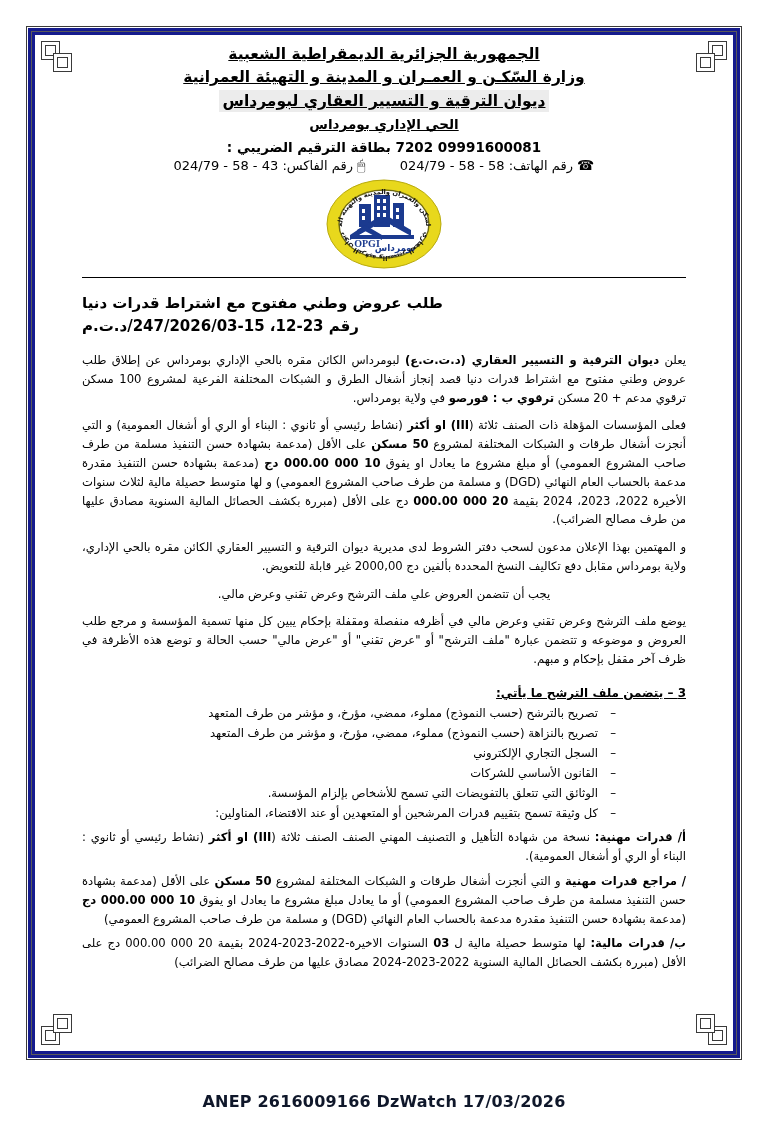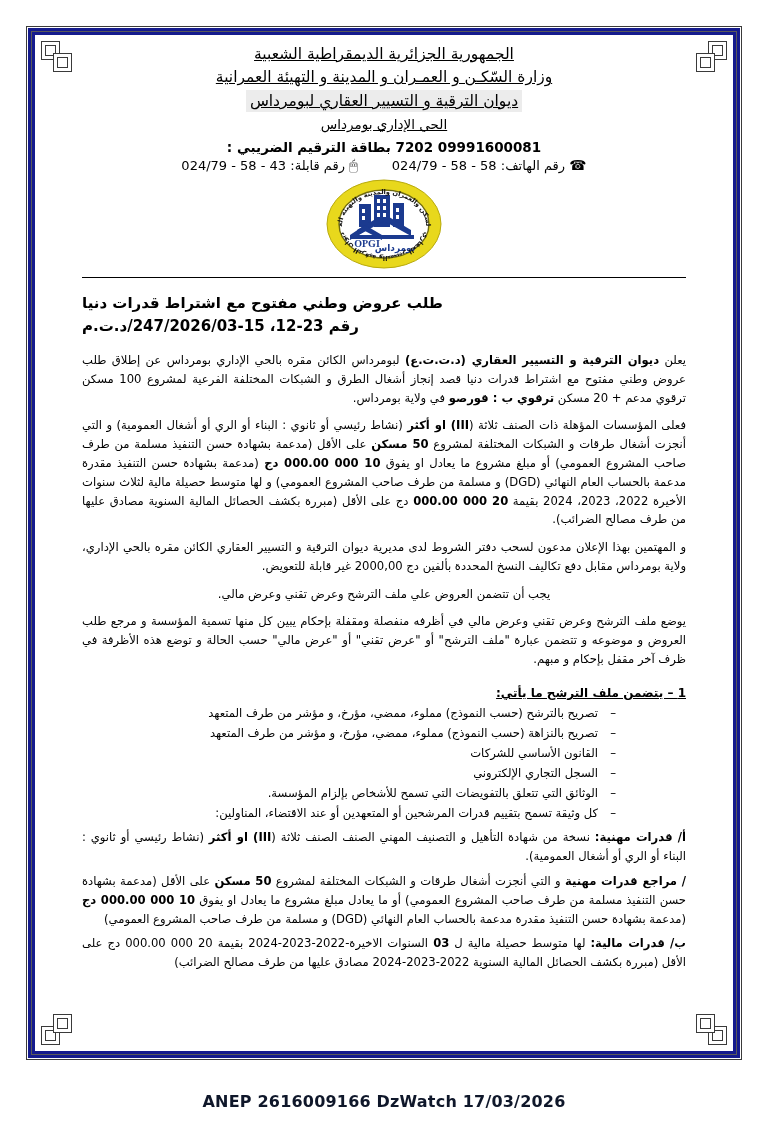--- a/index.html
+++ b/index.html
@@ -70,21 +70,21 @@
     height: 1014px;
     box-sizing: border-box;
     padding: 6px 34px 0 34px;
   }
 
   .org-head {
     text-align: center;
     line-height: 1.45;
   }
   .org-line {
-    font-weight: normal;
+    font-weight: bold;
     font-size: 15.5px;
     text-decoration: underline;
     display: inline-block;
     padding: 0 4px;
     white-space: nowrap;
   }
   .org-line.l1 { font-size: 15.5px; }
   .org-line.l2 { font-size: 15.5px; }
   .org-line.l3 { font-size: 15.5px; background: #ececec; text-align: center; }
   .org-line.l4 { font-size: 13.5px; }
@@ -224,21 +224,21 @@
     <span>09991600081 7202</span>
     <span>بطاقة الترقيم الضريبي :</span>
   </div>
 
   <div class="contact-line">
     <span class="glyph">☎</span>
     <span>رقم  الهاتف:</span>
     <span>58 - 58 - 024/79</span>
     <span class="gap"></span>
     <span class="glyph">🖱</span>
-    <span>رقم قابلة:</span>
+    <span>رقم الفاكس:</span>
     <span>43 - 58 - 024/79</span>
   </div>
 
   <div class="logo-wrap">
     <div class="logo">
       <svg width="118" height="92" viewBox="0 0 118 92">
         <ellipse cx="59" cy="46" rx="57" ry="44" fill="#e8d81c" stroke="#b8aa0e" stroke-width="1"></ellipse>
         <ellipse cx="59" cy="46" rx="45" ry="34" fill="#ffffff" stroke="#6f6a10" stroke-width="1.4"></ellipse>
         <g fill="#1b3a8f">
           <rect x="49" y="17" width="16" height="32"></rect>
@@ -282,27 +282,27 @@
   </div>
 
   <div class="body-text">
     <p>يعلن <b>ديوان الترقية و التسيير العقاري (د.ت.ت.ع)</b> لبومرداس الكائن مقره بالحي الإداري بومرداس عن إطلاق طلب عروض وطني مفتوح مع اشتراط قدرات دنيا قصد إنجاز أشغال الطرق و الشبكات المختلفة الفرعية لمشروع  100 مسكن ترقوي مدعم + 20 مسكن <b>ترقوي ب : قورصو</b> في ولاية بومرداس.</p>
     <p>فعلى المؤسسات المؤهلة ذات الصنف ثلاثة (<b>III) او أكثر</b> (نشاط رئيسي أو ثانوي : البناء أو الري أو أشغال العمومية) و التي أنجزت أشغال طرقات و الشبكات المختلفة لمشروع <b>50 مسكن</b> على الأقل (مدعمة بشهادة حسن التنفيذ مسلمة من طرف صاحب المشروع العمومي) أو مبلغ مشروع ما يعادل او يفوق <b>10 000 000.00 دج</b> (مدعمة  بشهادة حسن التنفيذ مقدرة مدعمة بالحساب العام النهائي (DGD) و مسلمة من طرف صاحب المشروع العمومي) و لها متوسط حصيلة مالية لثلاث سنوات الأخيرة 2022، 2023، 2024 بقيمة <b>20 000 000.00</b> دج على الأقل (مبررة بكشف الحصائل المالية السنوية مصادق عليها من طرف مصالح الضرائب).</p>
     <p>و المهتمين بهذا الإعلان مدعون لسحب دفتر الشروط لدى مديرية ديوان الترقية و التسيير العقاري الكائن مقره بالحي الإداري، ولاية بومرداس مقابل دفع تكاليف النسخ المحددة بألفين دج  2000,00 غير قابلة للتعويض.</p>
     <p class="center-ln">يجب أن تتضمن العروض علي ملف الترشح وعرض تقني وعرض مالي.</p>
     <p class="tight">يوضع ملف الترشح وعرض تقني وعرض مالي في أظرفه منفصلة ومقفلة بإحكام يبين كل منها تسمية المؤسسة و مرجع طلب العروض و موضوعه و تتضمن عبارة "ملف الترشح" أو "عرض تقني" أو "عرض مالي" حسب الحالة و توضع هذه الأظرفة في ظرف آخر مقفل بإحكام و مبهم.</p>
   </div>
 
-  <div class="section-head">1 – يتضمن ملف الترشح ما يأتي:</div>
+  <div class="section-head">3 – يتضمن ملف الترشح ما يأتي:</div>
 
   <ul class="doc-list">
     <li>تصريح بالترشح (حسب النموذج) مملوء، ممضي، مؤرخ، و مؤشر من طرف المتعهد</li>
     <li>تصريح بالنزاهة (حسب النموذج) مملوء، ممضي، مؤرخ، و مؤشر من طرف المتعهد</li>
+    <li>السجل التجاري الإلكتروني</li>
     <li>القانون الأساسي للشركات</li>
-    <li>السجل التجاري الإلكتروني</li>
     <li>الوثائق التي تتعلق بالتفويضات التي تسمح للأشخاص بإلزام المؤسسة.</li>
     <li>كل وثيقة تسمح بتقييم قدرات المرشحين أو المتعهدين أو عند الاقتضاء، المناولين:</li>
   </ul>
 
   <div class="cap-block">
     <p><b>أ/ قدرات مهنية:</b> نسخة من شهادة التأهيل و التصنيف المهني الصنف الصنف ثلاثة (<b>III) او أكثر</b> (نشاط رئيسي أو ثانوي : البناء أو الري أو أشغال العمومية).</p>
     <p><b>/ مراجع قدرات مهنية</b> و التي أنجزت أشغال طرقات و الشبكات المختلفة لمشروع <b>50 مسكن</b> على الأقل (مدعمة بشهادة حسن التنفيذ مسلمة من طرف صاحب المشروع العمومي) أو ما يعادل مبلغ مشروع ما يعادل او يفوق <b>10 000 000.00 دج</b> (مدعمة بشهادة حسن التنفيذ مقدرة مدعمة بالحساب العام النهائي   (DGD) و مسلمة من طرف صاحب  المشروع العمومي)</p>
     <p><b>ب/ قدرات مالية:</b> لها متوسط حصيلة مالية  ل <b>03</b>  السنوات الاخيرة-2022-2023-2024  بقيمة 20 000 000.00 دج على الأقل  (مبررة بكشف الحصائل المالية السنوية 2022-2023-2024         مصادق عليها من طرف مصالح الضرائب)</p>
   </div>
 

